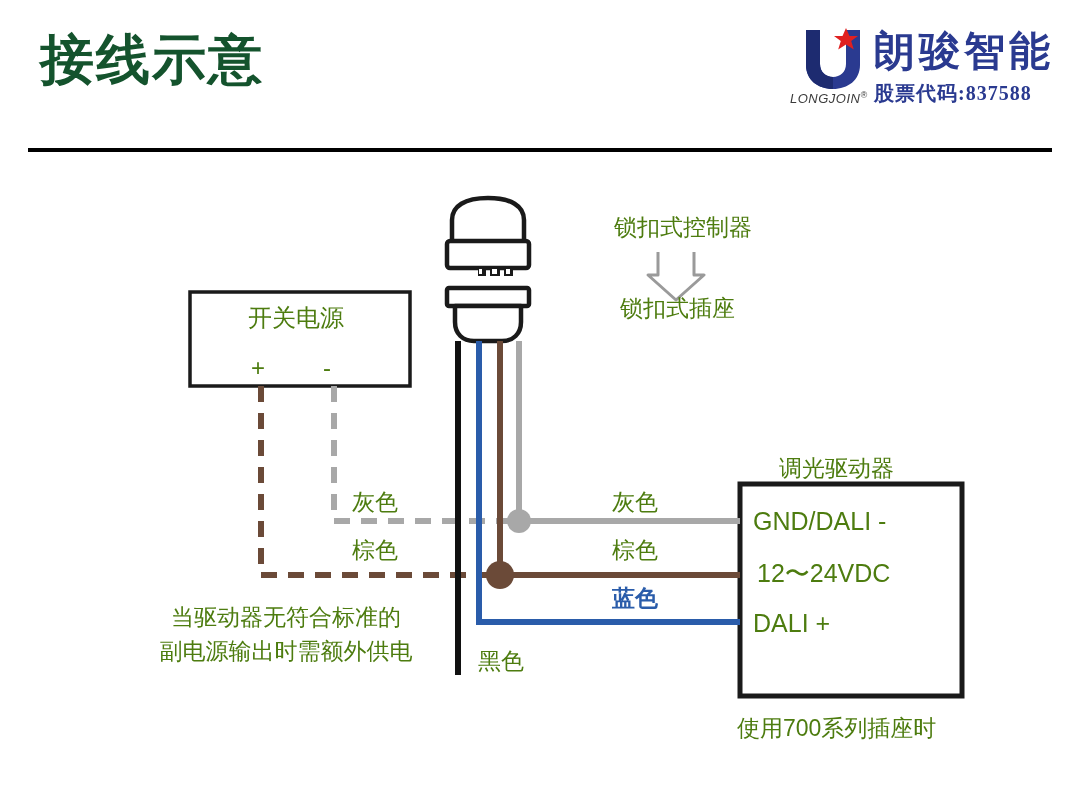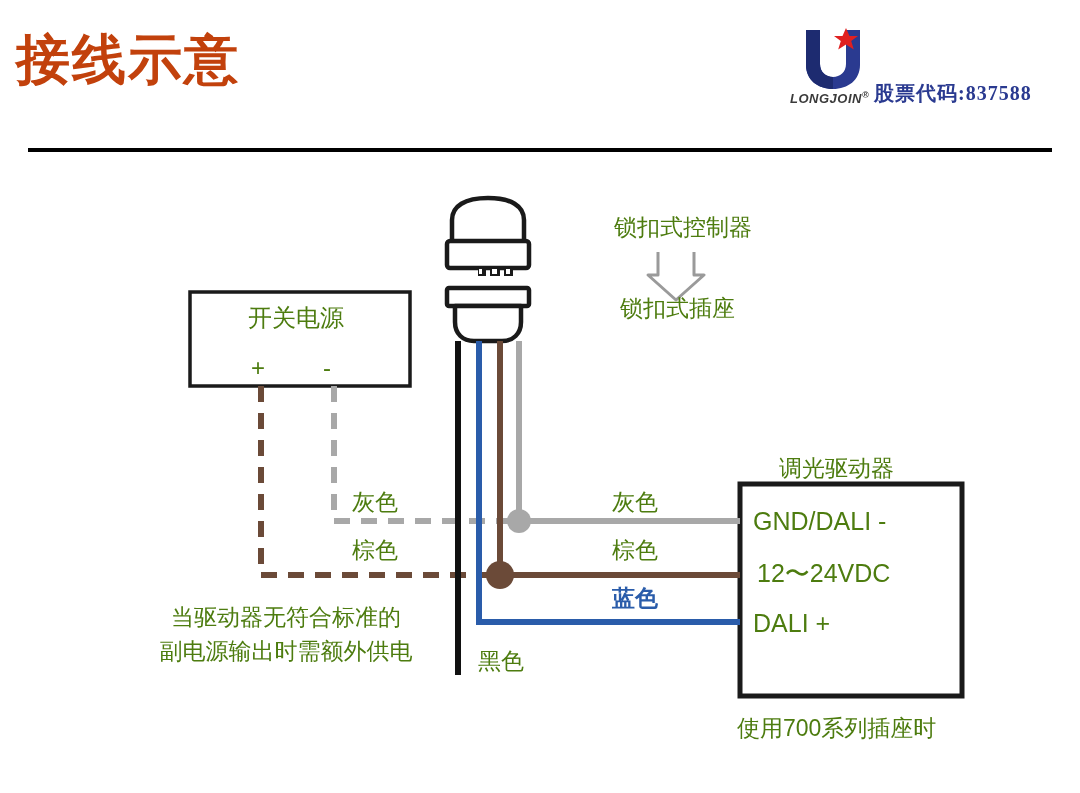--- a/index.html
+++ b/index.html
@@ -14,26 +14,26 @@
     position: relative;
     width: 1080px;
     height: 793px;
     background: #ffffff;
     overflow: hidden;
   }
 
   
   #page-title {
     position: absolute;
-    left: 16px;
+    left: 40px;
     top: 30px;
     font-size: 54px;
     font-weight: bold;
     letter-spacing: 2px;
-    color: #c2410c;
+    color: #14532d;
     line-height: 1.1;
     white-space: nowrap;
   }
   #header-rule {
     position: absolute;
     left: 28px;
     top: 148px;
     width: 1024px;
     height: 4px;
     background: #000000;
@@ -63,21 +63,21 @@
     font-weight: bold;
     color: #2a3a90;
     letter-spacing: 4px;
     white-space: nowrap;
   }
   .brand-latin {
     position: absolute;
     left: 0px;
     top: 66px;
     font-size: 13px;
-    font-weight: bold;
+    font-weight: normal;
     font-style: italic;
     color: #3b3b3b;
     letter-spacing: 0.5px;
     white-space: nowrap;
   }
   .brand-reg {
     font-size: 9px;
     vertical-align: super;
   }
   .brand-stock {
@@ -141,20 +141,21 @@
 
   <div id="page-title">接线示意</div>
   <div id="header-rule"></div>
 
   <div id="brand">
     <svg class="brand-mark" viewBox="0 0 66 62">
       <path d="M6 2 L20 2 L20 36 C20 44 26 49 33 49 C40 49 46 44 46 36 L46 2 L60 2 L60 37 C60 52 48 61 33 61 C18 61 6 52 6 37 Z" fill="#2a3a90"></path>
       <path d="M20 2 L20 36 C20 44 26 49 33 49 L33 61 C18 61 6 52 6 37 L6 2 Z" fill="#1d2b70"></path>
       <polygon points="46,0 49.5,8 58,8 51.2,13 53.8,21.5 46,16.5 38.2,21.5 40.8,13 34,8 42.5,8" fill="#e02020"></polygon>
     </svg>
+    <div class="brand-cn">朗骏智能</div>
     <div class="brand-latin">
       <span>LONGJOIN</span><span class="brand-reg">®</span>
     </div>
     <div class="brand-stock">股票代码:837588</div>
   </div>
 
   <svg id="diagram" viewBox="0 0 1080 793">
 
     <g>
       <path d="M452 244 L452 220 C452 206 465 198 488 198 C511 198 524 206 524 220 L524 244 Z" fill="#ffffff" stroke="#1a1a1a" stroke-width="4.5" stroke-linejoin="round"></path>

